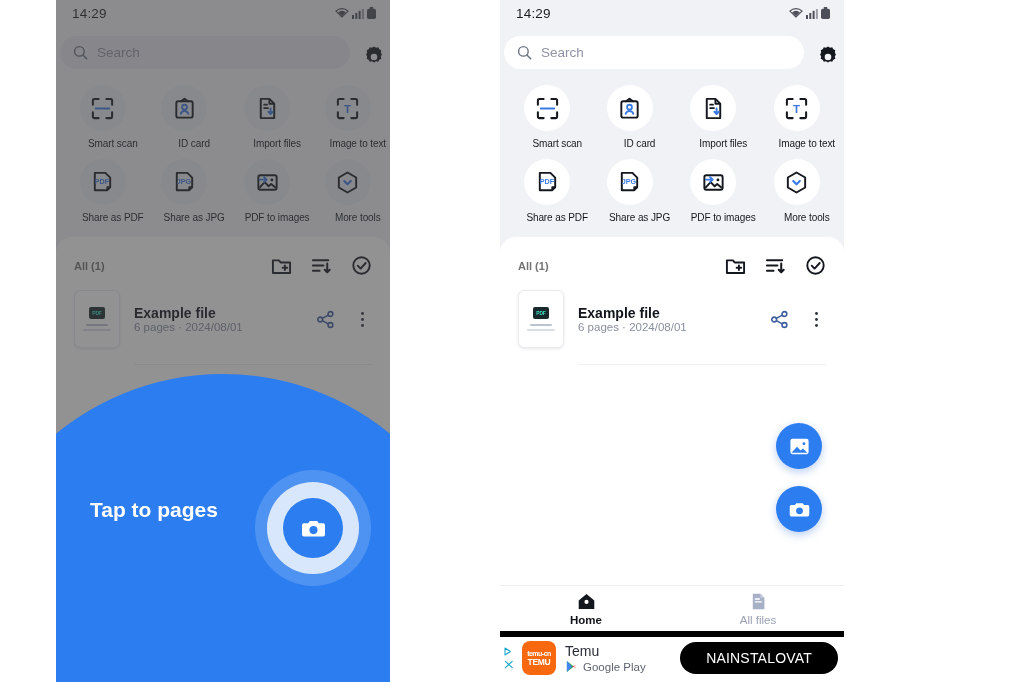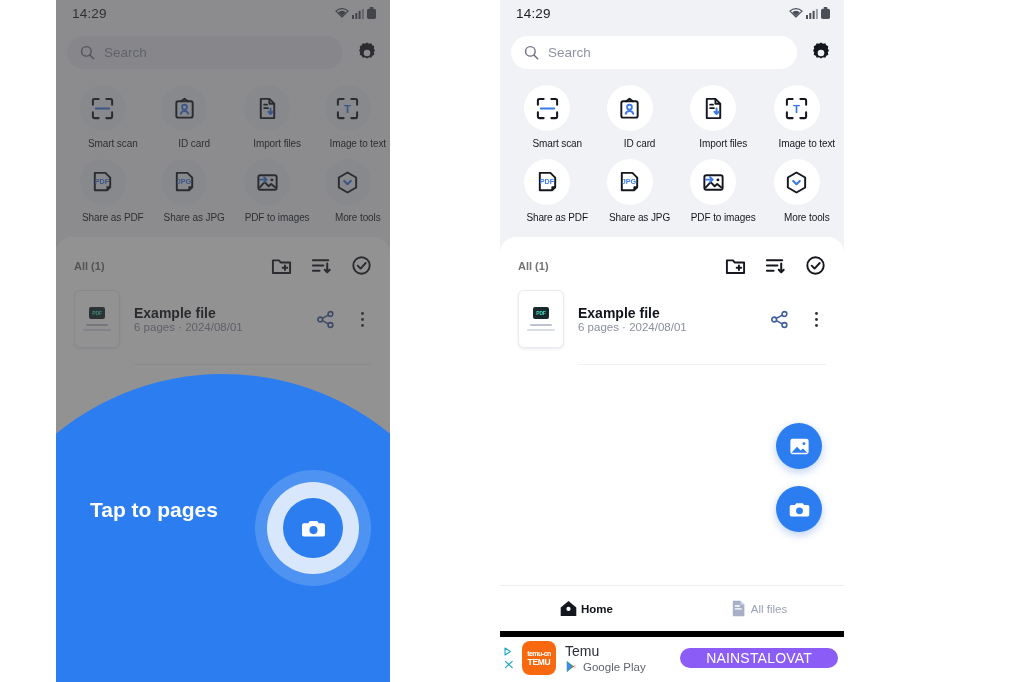--- a/index.html
+++ b/index.html
@@ -30,22 +30,22 @@
   .status-time { font-size: 13.5px; color: #1c1d21; letter-spacing: .2px; }
   .status-icons { display: flex; align-items: center; gap: 3px; }
 
   
   .topcard {
     background: #f1f2f6;
     padding: 6px 0 14px 0;
     border-bottom-left-radius: 0; border-bottom-right-radius: 0;
   }
   .searchrow {
-    display: flex; align-items: center; gap: 12px;
-    padding: 0 11px; margin-top: 4px; margin-bottom: 16px;
+    display: flex; align-items: flex-end; gap: 12px;
+    padding: 0 4px; margin-top: 4px; margin-bottom: 16px;
   }
   .searchbox {
     flex: 1; height: 33px; border-radius: 17px;
     background: #ffffff;
     display: flex; align-items: center; gap: 9px; padding: 0 13px;
   }
   #phone-left .searchbox { background: #e6e7ec; }
   .search-ph { font-size: 13.5px; color: #8f93a3; }
   .gear { width: 24px; height: 24px; flex: 0 0 24px; }
 
@@ -110,21 +110,21 @@
   #fab-gallery { top: 186px; }
   #fab-camera  { top: 249px; }
 
   
   .bottomnav {
     height: 46px; flex: 0 0 46px; background: #fff;
     border-top: 1px solid #eceef3;
     display: flex; align-items: center;
   }
   .nav-item {
-    flex: 1; display: flex; flex-direction: row;
+    flex: 1; display: flex; flex-direction: column;
     align-items: center; justify-content: center; gap: 3px;
   }
   .nav-lb { font-size: 11.5px; }
   .nav-item.active .nav-lb { color: #10131a; font-weight: bold; }
   .nav-item.inactive .nav-lb { color: #9aa1b4; }
 
   
   .adbar {
     height: 51px; flex: 0 0 51px; background: #fff;
     border-top: 6px solid #000000;
@@ -136,21 +136,21 @@
     display: flex; flex-direction: column; align-items: center; justify-content: center;
     flex: 0 0 34px;
   }
   .ad-logo-top { font-size: 7px; color: #fff; font-weight: bold; letter-spacing: -.5px; }
   .ad-logo-bot { font-size: 8.5px; color: #fff; font-weight: bold; letter-spacing: -.3px; }
   .ad-txt { flex: 1; margin-left: 2px; }
   .ad-title { font-size: 14px; color: #2b2f38; }
   .ad-sub { display: flex; align-items: flex-end; gap: 5px; margin-top: 1px; }
   .ad-store { font-size: 11.5px; color: #5f6471; }
   .ad-cta {
-    height: 20px; padding: 0 26px; border-radius: 16px; background: #8b5cf6;
+    height: 32px; padding: 0 26px; border-radius: 16px; background: #000000;
     display: flex; align-items: center; justify-content: center;
     font-size: 14px; color: #fff; letter-spacing: .2px; white-space: nowrap;
   }
 
   
   .dim { position: absolute; inset: 0; background: rgba(60,60,62,.56); pointer-events: none; }
   .coach-circle {
     position: absolute; left: -96px; top: 374px;
     width: 526px; height: 526px; border-radius: 50%;
     background: #2c7df0;

